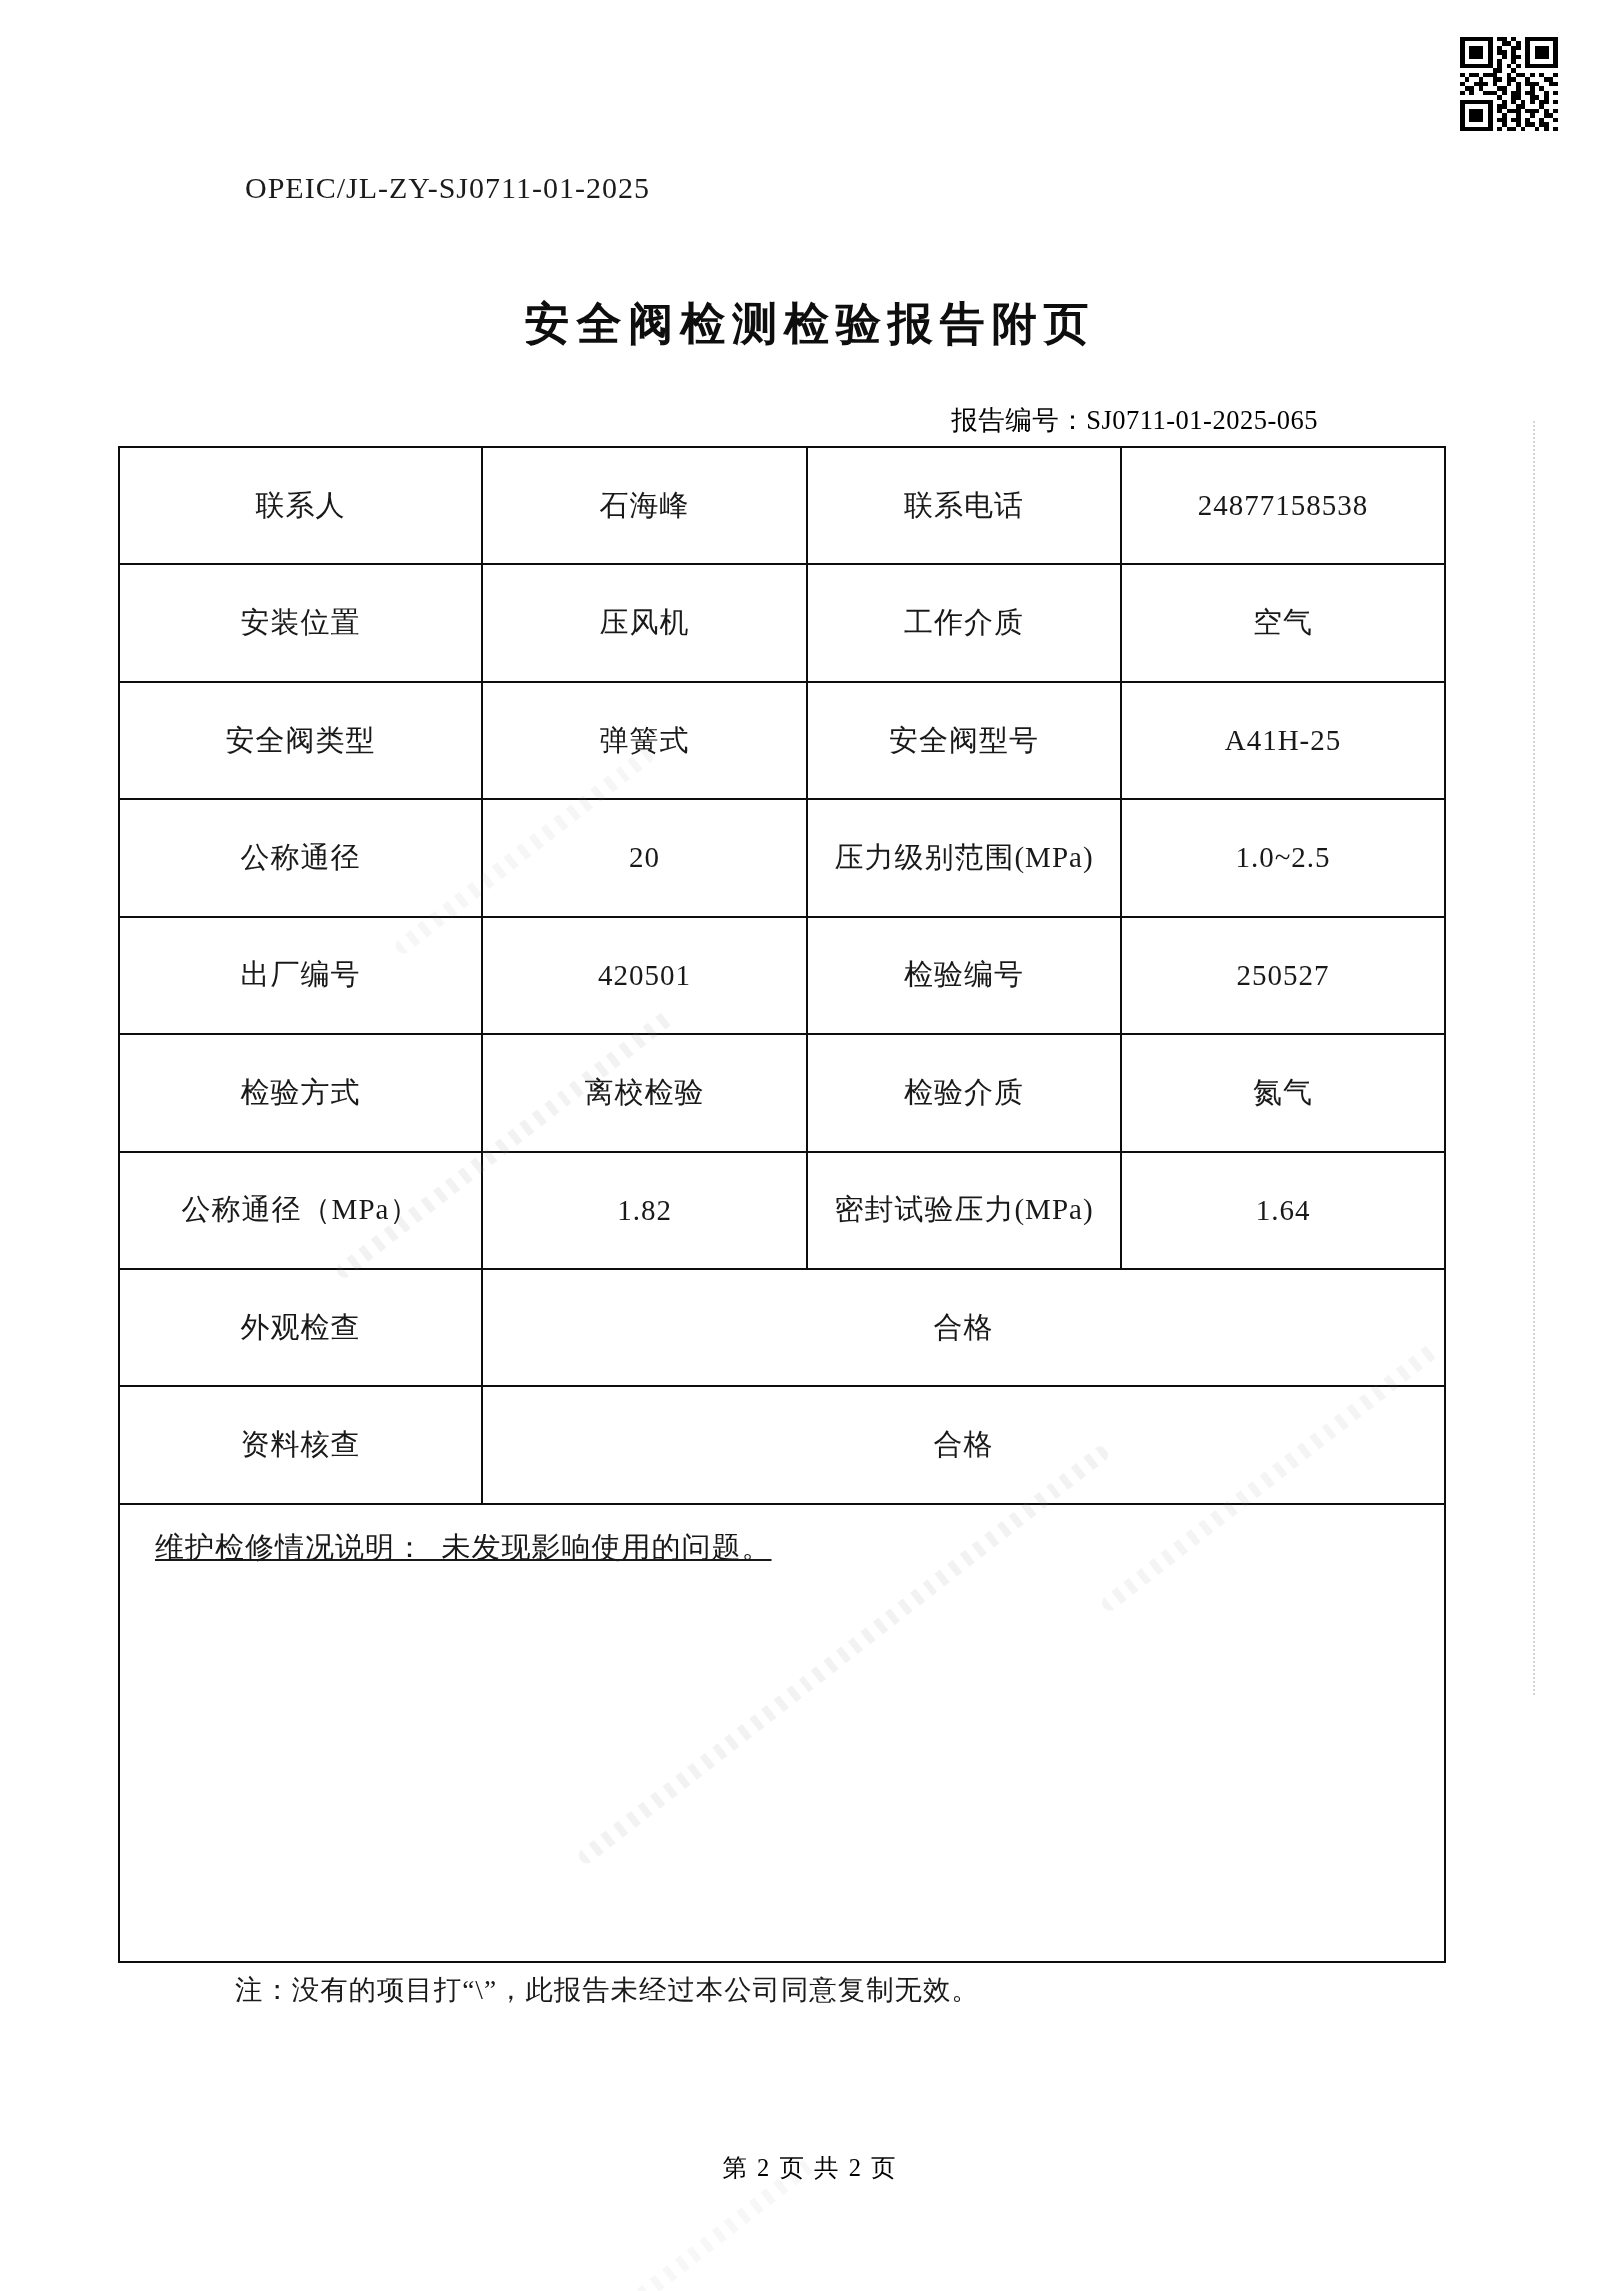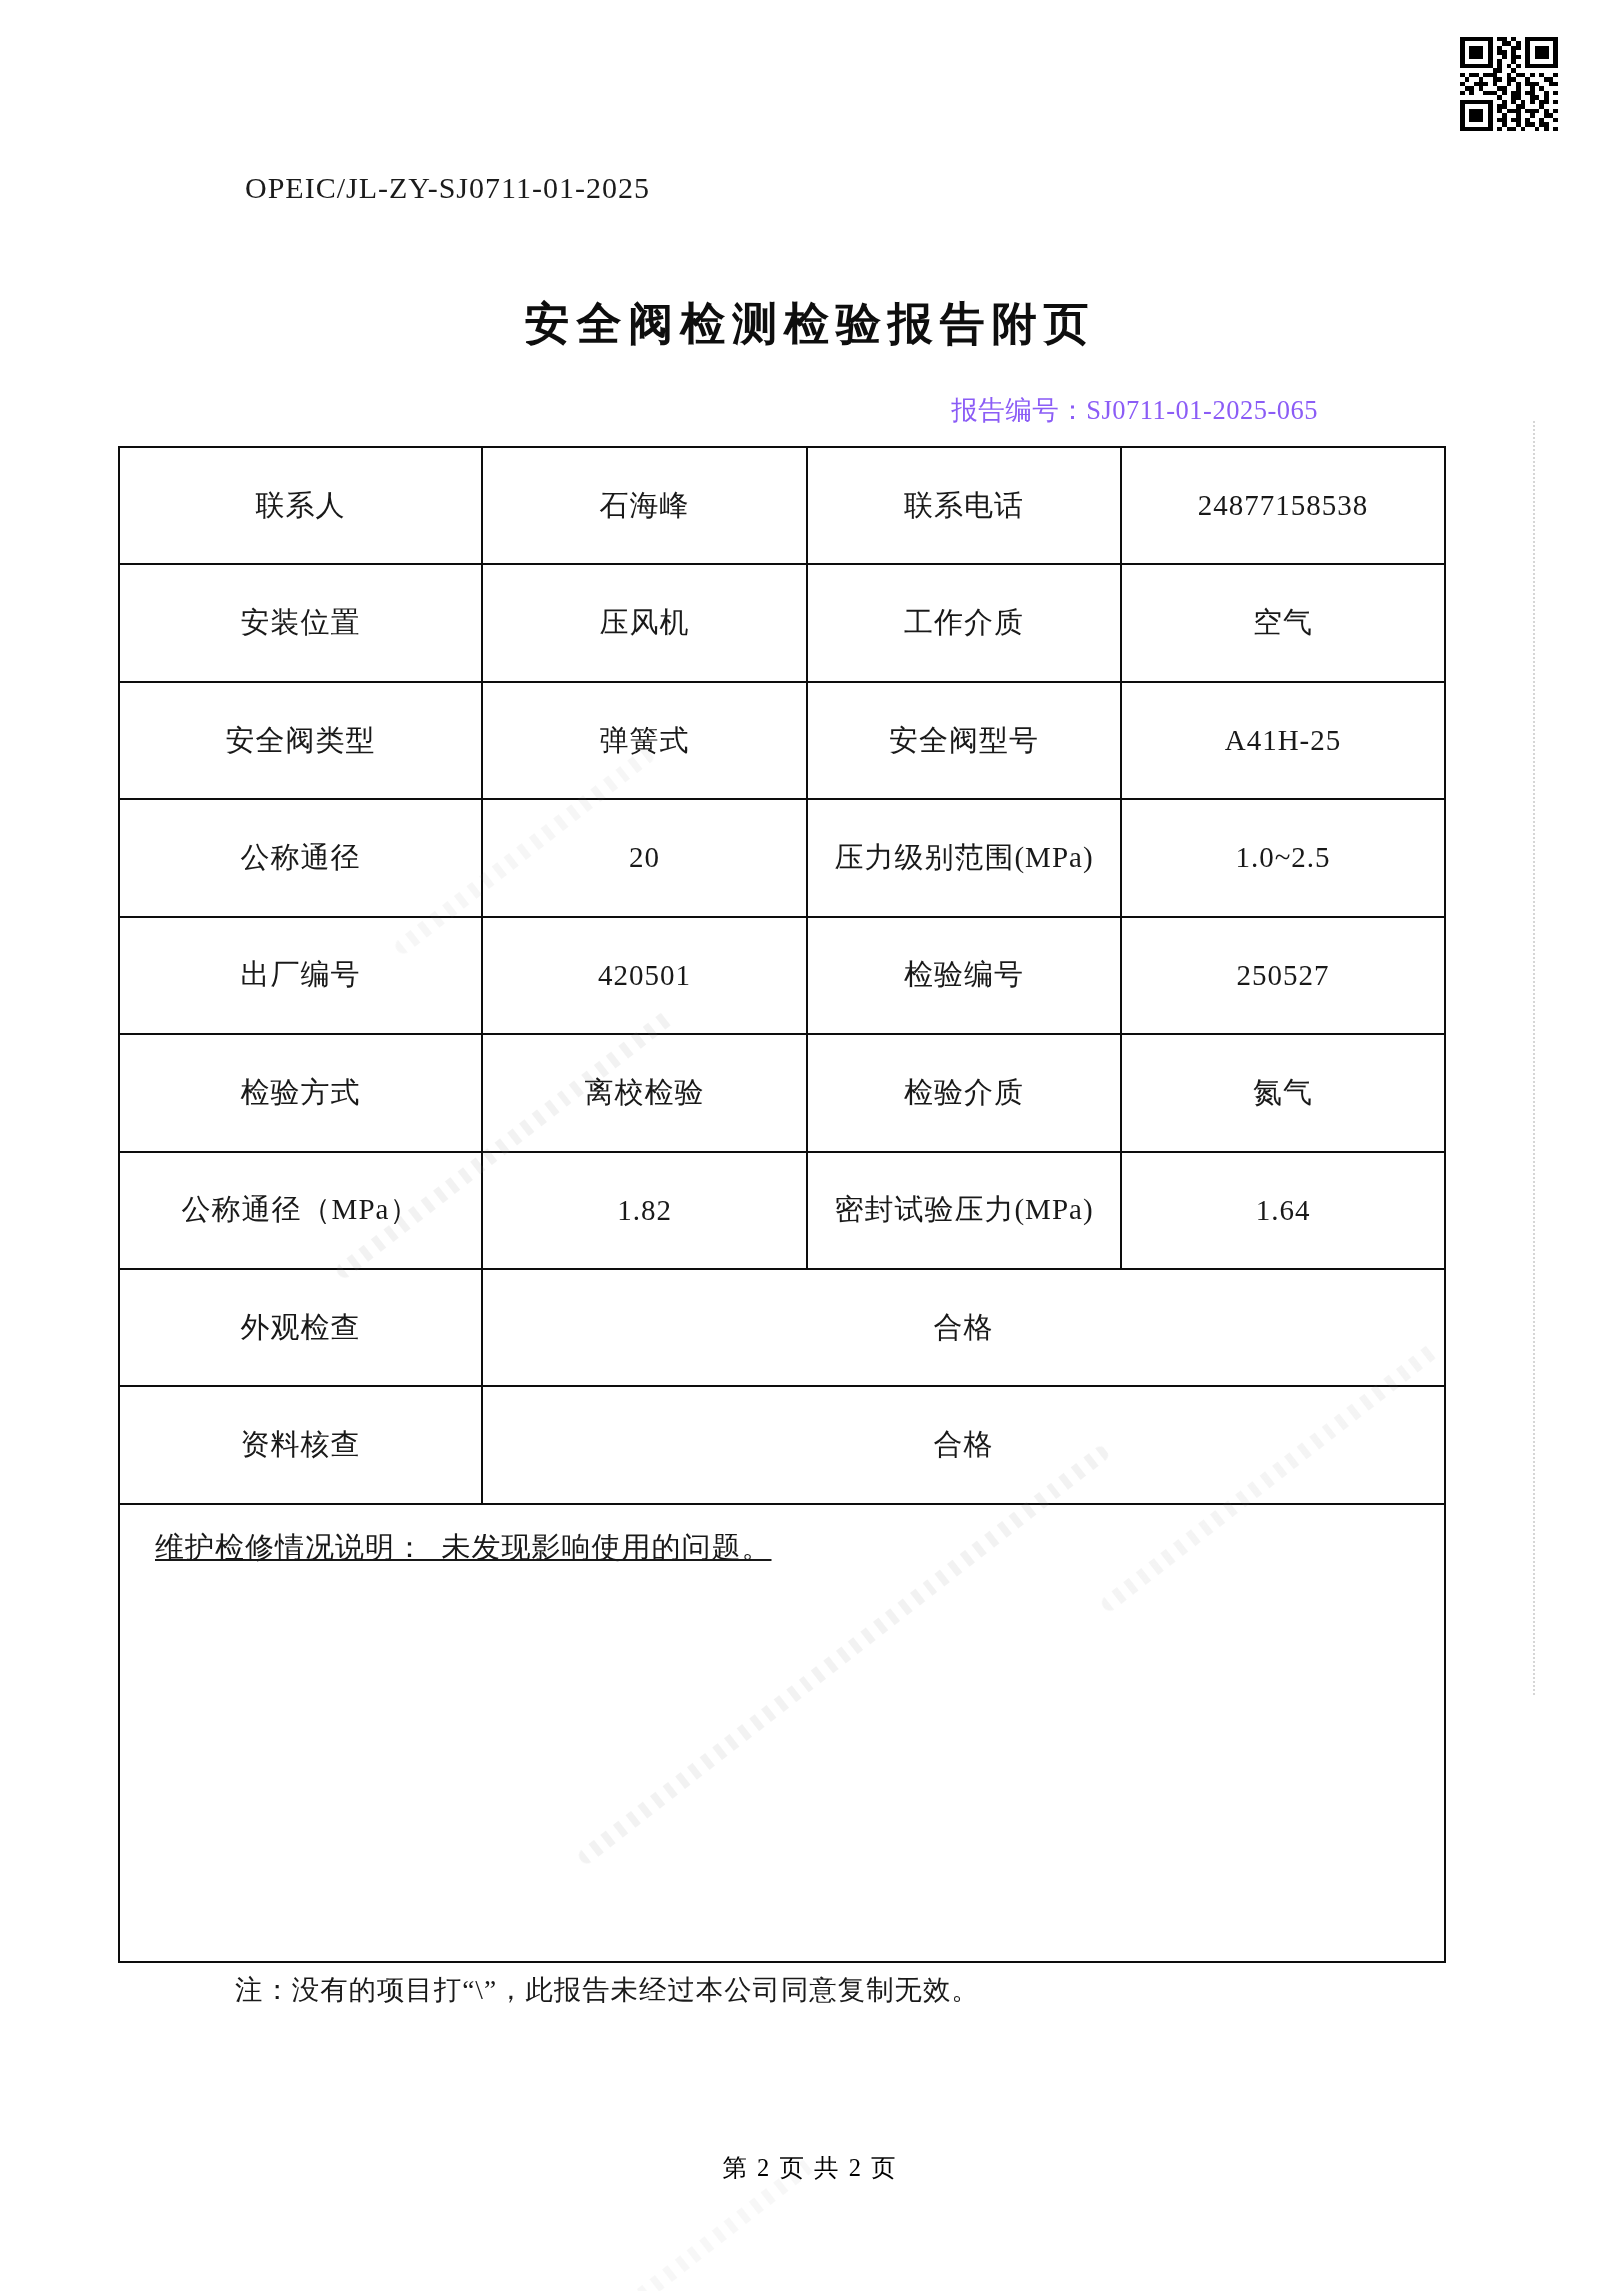--- a/index.html
+++ b/index.html
@@ -26,22 +26,22 @@
   }
   .qr .on{background:#000;}
   .title{
     position:absolute;left:0;top:294px;width:1620px;
     text-align:center;
     font-size:45px;font-weight:bold;letter-spacing:6.9px;
     color:#0e0e0e;
     white-space:nowrap;
   }
   .report-no{
-    position:absolute;right:302px;top:392px;
-    font-size:26.5px;letter-spacing:0.5px;color:#8b5cf6;
+    position:absolute;right:302px;top:402px;
+    font-size:26.5px;letter-spacing:0.5px;color:#000000;
     white-space:nowrap;
   }
   .report-table{
     position:absolute;left:118px;top:446px;
     width:1326px;height:1517px;
     border-collapse:collapse;table-layout:fixed;
   }
   .report-table td{
     border:2px solid #0d0d0d;
     font-size:29px;color:#191919;

